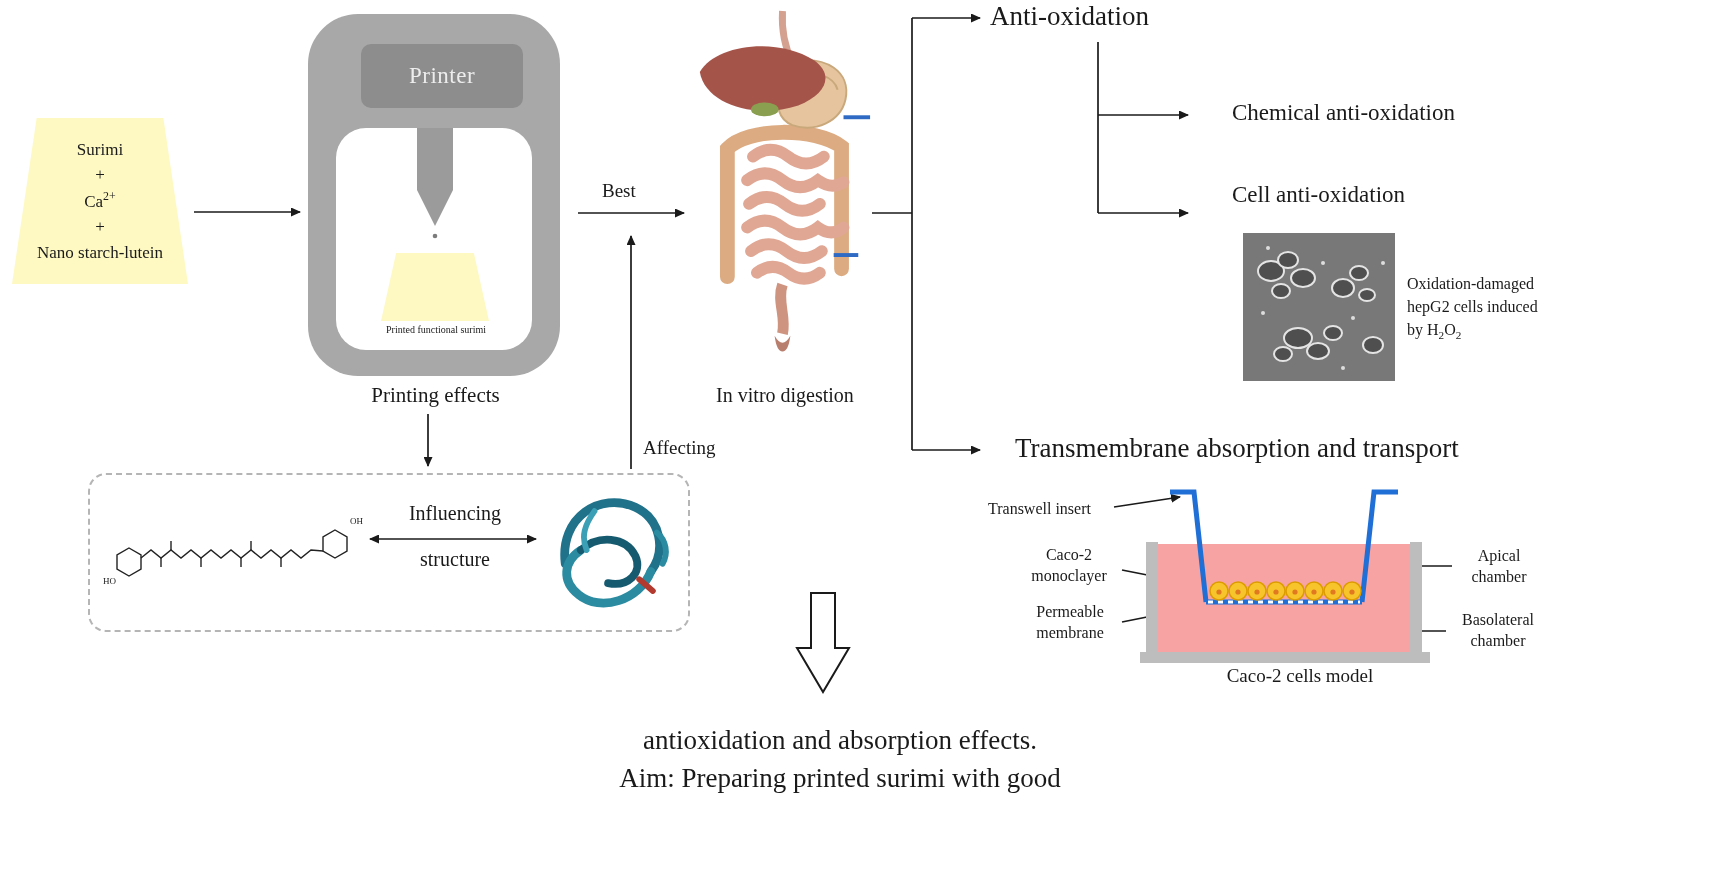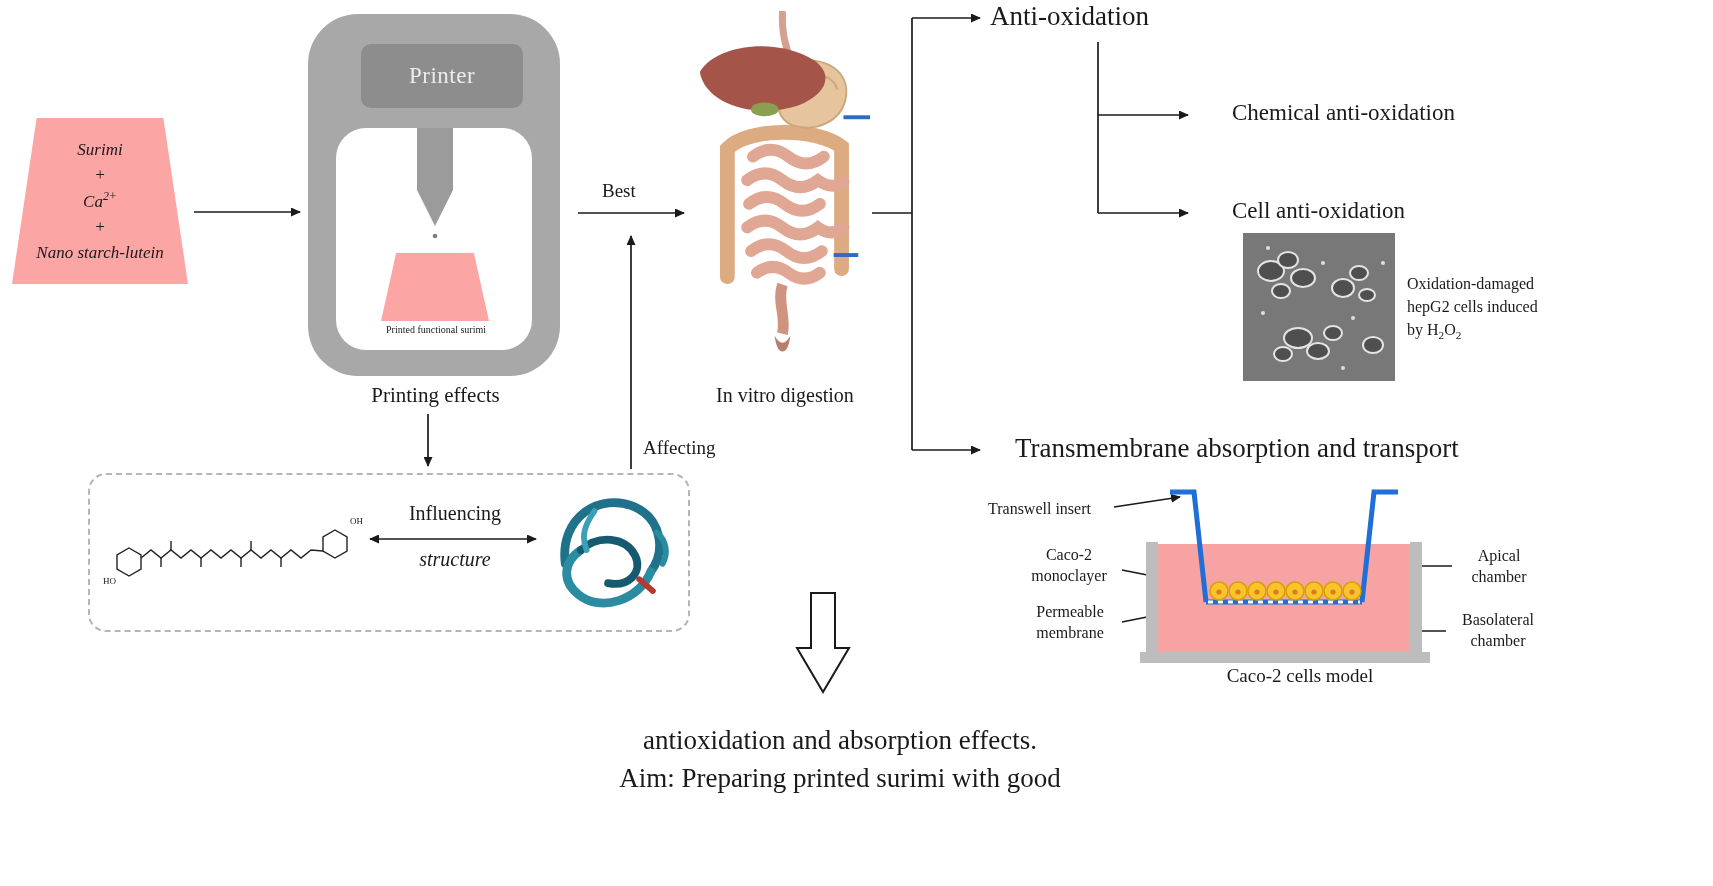--- a/index.html
+++ b/index.html
@@ -4,22 +4,21 @@
 <style>
   html,body{margin:0;padding:0;background:#ffffff;}
   .stage{
     position:relative;width:1713px;height:886px;background:#ffffff;overflow:hidden;
     font-family:"Liberation Serif","DejaVu Serif",serif;color:#1a1a1a;
   }
   .abs{position:absolute;}
   .ctr{text-align:center;}
   .trap{
     clip-path:polygon(14% 0,86% 0,100% 100%,0 100%);
-    background:#fca5a5;
-    font-style:italic;
+    background:#fef9c3;
   }
   .trap-inner{
     width:100%;height:100%;display:flex;flex-direction:column;
     align-items:center;justify-content:center;line-height:1.5;font-size:17px;
   }
   .printer-body{background:#a8a8a8;border-radius:50px;}
   .printer-screen{
     background:#8d8d8d;border-radius:10px;display:flex;align-items:center;justify-content:center;
     color:#ededed;font-size:23px;letter-spacing:.5px;
   }
@@ -105,21 +104,21 @@
       <line x1="178" y1="58" x2="178" y2="67"></line>
       <line x1="68" y1="50" x2="68" y2="41"></line>
       <line x1="148" y1="50" x2="148" y2="41"></line>
       <polygon points="232,30 244,37 244,51 232,58 220,51 220,37"></polygon>
     </g>
     <text x="0" y="84" font-size="9" fill="#222222">HO</text>
     <text x="247" y="24" font-size="9" fill="#222222">OH</text>
   </svg>
 
   <div class="abs ctr lbl20" style="left:390px;top:502px;width:130px;">Influencing</div>
-  <div class="abs ctr lbl20" style="left:390px;top:548px;width:130px;font-style:italic;">structure</div>
+  <div class="abs ctr lbl20" style="left:390px;top:548px;width:130px;">structure</div>
 
   <svg class="abs" style="left:540px;top:478px;width:142px;height:148px;" viewBox="0 0 142 152">
     <g fill="none" stroke-linecap="round">
       <path d="M24,88 C18,40 60,14 96,30 C122,42 128,74 112,96" stroke="#20718a" stroke-width="9"></path>
       <path d="M112,96 C100,126 60,138 38,120 C20,106 22,86 40,74" stroke="#2a8ba1" stroke-width="9"></path>
       <path d="M40,74 C58,58 86,60 96,80 C104,98 88,112 68,108" stroke="#165a70" stroke-width="8"></path>
       <path d="M54,34 C44,48 40,60 46,74" stroke="#3ba0b5" stroke-width="6"></path>
       <path d="M118,56 C128,64 130,78 124,88" stroke="#2a8ba1" stroke-width="6"></path>
       <path d="M100,104 l14,12" stroke="#b23a2e" stroke-width="6"></path>
     </g>
@@ -147,21 +146,21 @@
     <path d="M112,66 C128,60 148,66 152,80" stroke="#c9a87c" stroke-width="2" fill="none"></path>
     <path d="M12,62 C28,34 90,26 128,50 C148,64 142,84 112,96 C70,110 18,96 12,62 Z" fill="#a5544a"></path>
     <ellipse cx="78" cy="100" rx="14" ry="7" fill="#8aa050"></ellipse>
     <line x1="158" y1="108" x2="185" y2="108" stroke="#2f6bc4" stroke-width="4"></line>
     <line x1="148" y1="248" x2="173" y2="248" stroke="#2f6bc4" stroke-width="4"></line>
   </svg>
   <div class="abs ctr lbl20" style="left:695px;top:384px;width:180px;">In vitro digestion</div>
 
   <div class="abs lbl29" style="left:990px;top:1px;">Anti-oxidation</div>
   <div class="abs lbl23" style="left:1200px;top:100px;">Chemical anti-oxidation</div>
-  <div class="abs lbl23" style="left:1200px;top:198px;">Cell anti-oxidation</div>
+  <div class="abs lbl23" style="left:1200px;top:182px;">Cell anti-oxidation</div>
   <div class="abs lbl29" style="left:995px;top:433px;margin-left:20px;">Transmembrane absorption and transport</div>
 
   <svg class="abs" style="left:1243px;top:233px;width:152px;height:148px;" viewBox="0 0 152 148">
     <rect width="152" height="148" fill="#787878"></rect>
     <g stroke="#e4e4e4" stroke-width="2" fill="#4f4f4f">
       <ellipse cx="28" cy="38" rx="13" ry="10"></ellipse>
       <ellipse cx="45" cy="27" rx="10" ry="8"></ellipse>
       <ellipse cx="60" cy="45" rx="12" ry="9"></ellipse>
       <ellipse cx="38" cy="58" rx="9" ry="7"></ellipse>
       <ellipse cx="100" cy="55" rx="11" ry="9"></ellipse>

